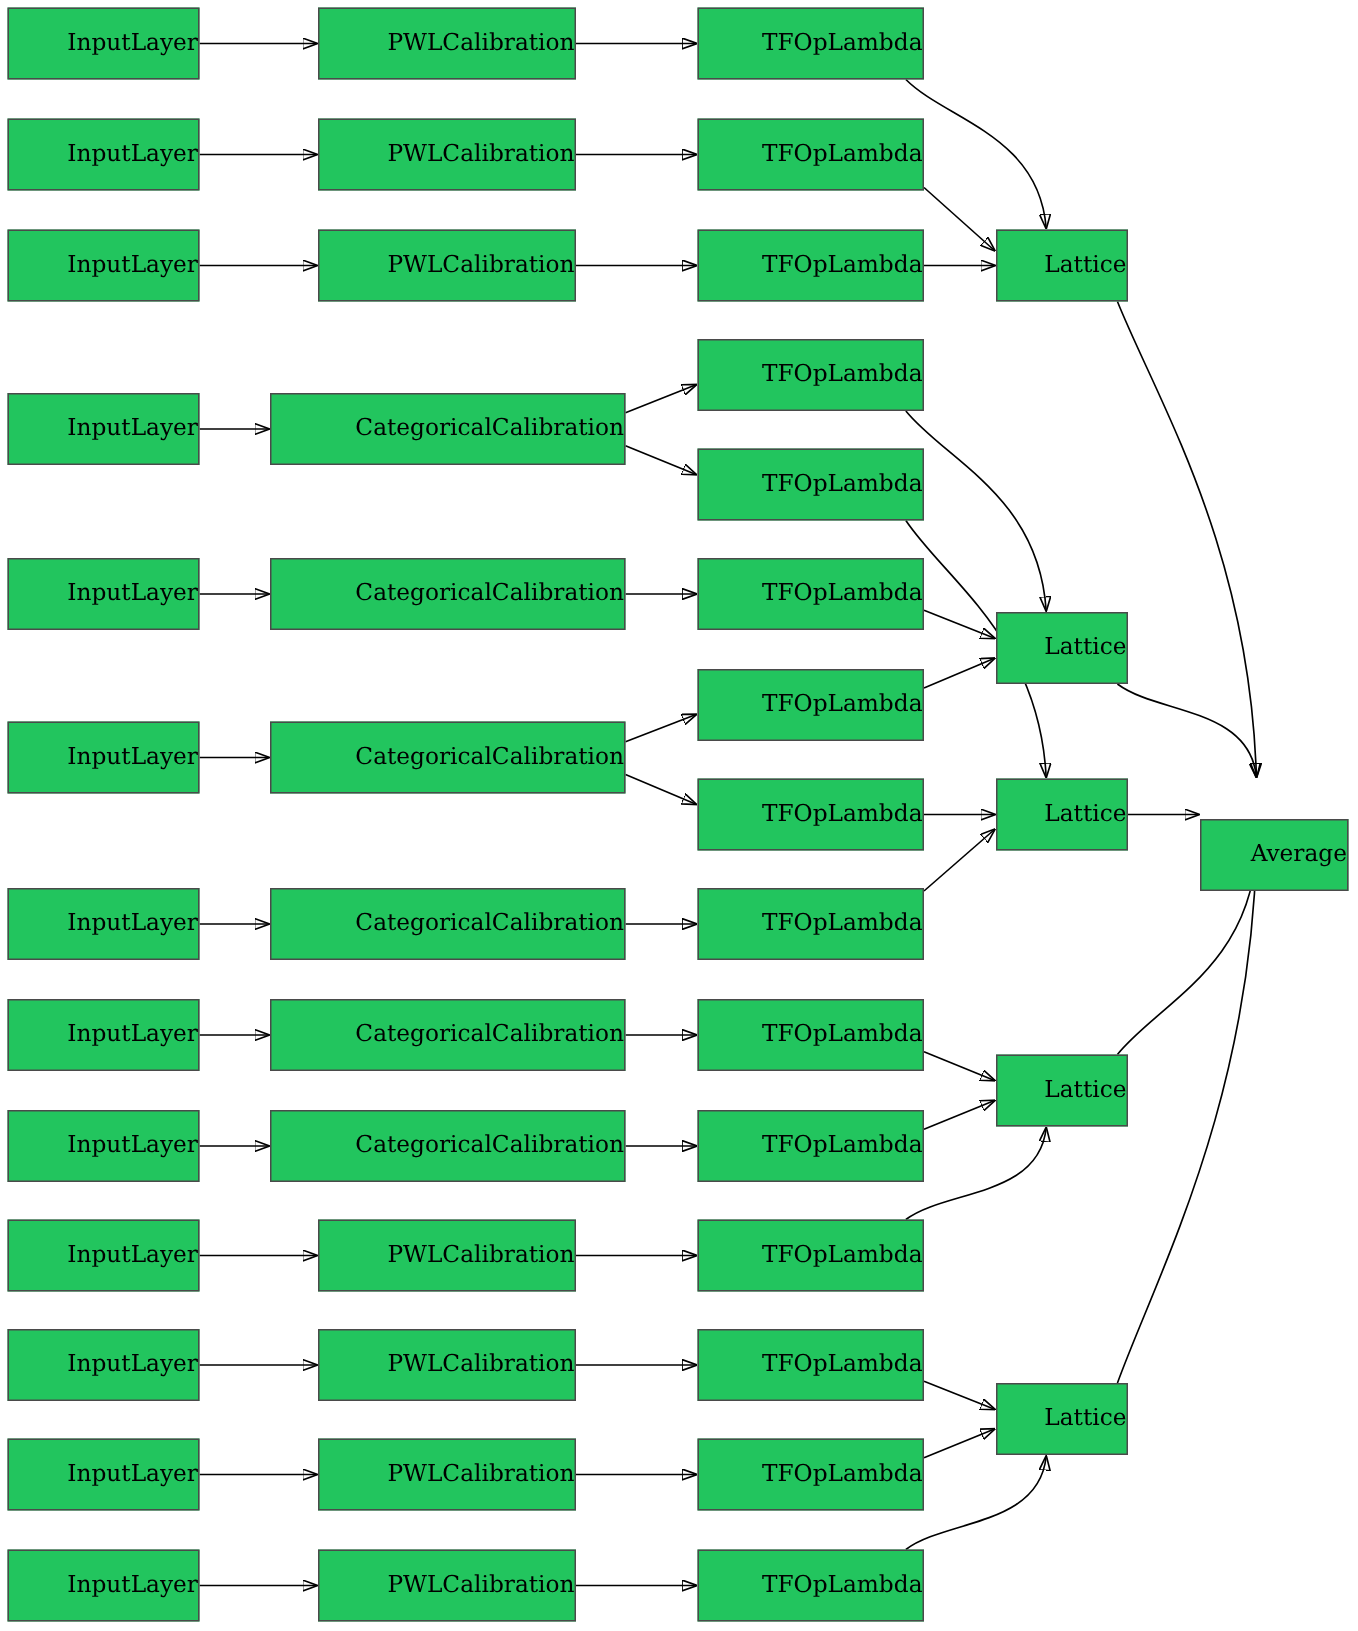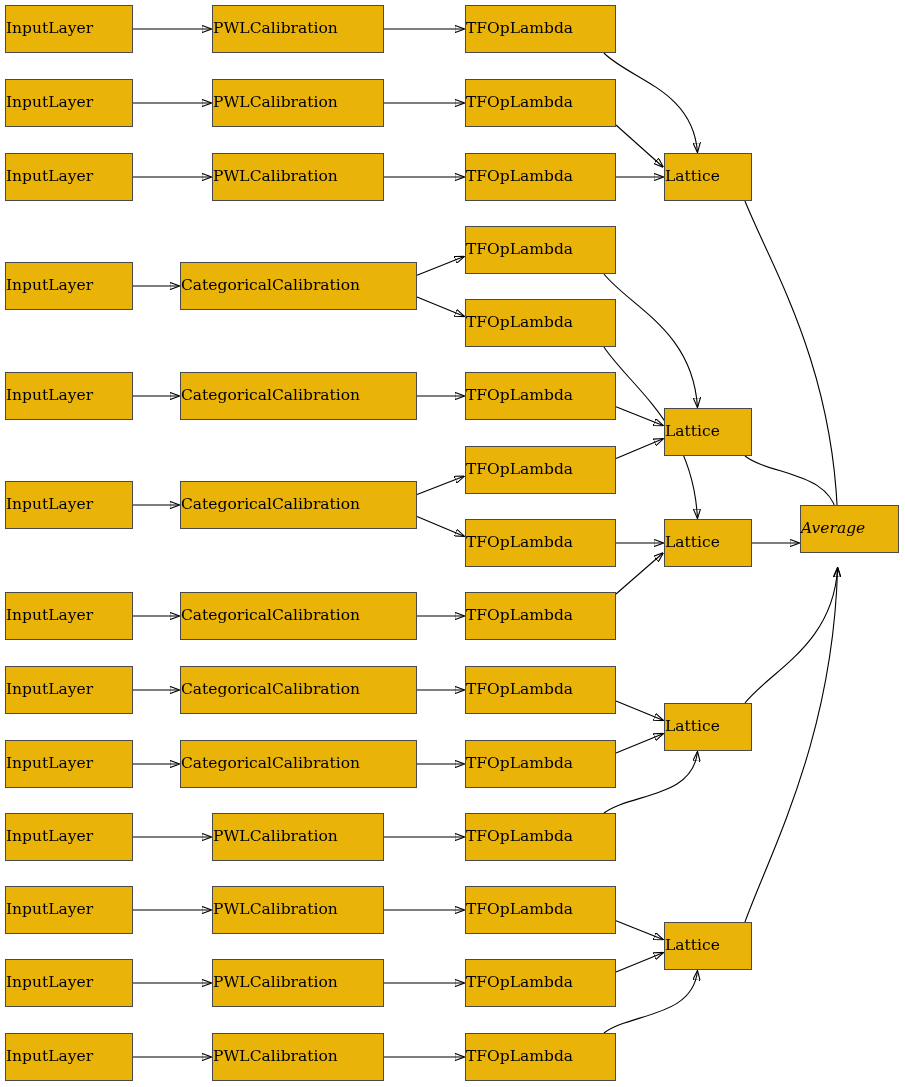--- a/index.html
+++ b/index.html
@@ -1,19 +1,19 @@
 <!DOCTYPE html>
 <html><head>
 <meta charset="utf-8">
 <style>
   html,body{margin:0;padding:0;background:#ffffff;}
   body{font-family:"DejaVu Serif","Liberation Serif",serif;}
   #canvas{position:relative;width:905px;height:1087px;background:#ffffff;overflow:hidden;}
-  .node{position:absolute;box-sizing:border-box;border:1px solid #4a4a4a;background:#eab308;
-        display:flex;align-items:center;justify-content:flex-start;color:#000000;
+  .node{position:absolute;box-sizing:border-box;border:1px solid #4a4a4a;background:#22c55e;
+        display:flex;align-items:center;justify-content:flex-end;color:#000000;
         font-size:15.5px;line-height:1;white-space:nowrap;}
   svg.edges{position:absolute;left:0;top:0;width:905px;height:1087px;pointer-events:none;}
   svg.edges path,svg.edges line{fill:none;stroke:#000000;stroke-width:1.1px;}
 </style>
 </head>
 <body>
 
 <div id="canvas">
   <svg class="edges" viewBox="0 0 905 1087">
     <defs>
@@ -204,17 +204,17 @@
       </div>
       <div class="node" style="left: 664px; top: 519px; width: 88px; height: 48px;">
         <span>Lattice</span>
       </div>
       <div class="node" style="left: 664px; top: 703px; width: 88px; height: 48px;">
         <span>Lattice</span>
       </div>
       <div class="node" style="left: 664px; top: 922px; width: 88px; height: 48px;">
         <span>Lattice</span>
       </div>
-      <div class="node" style="left: 800px; top: 505px; width: 99px; height: 48px; font-style: italic;">
+      <div class="node" style="left: 800px; top: 546px; width: 99px; height: 48px;">
         <span>Average</span>
       </div>
     </div>
 </div>
 
 </body></html>

